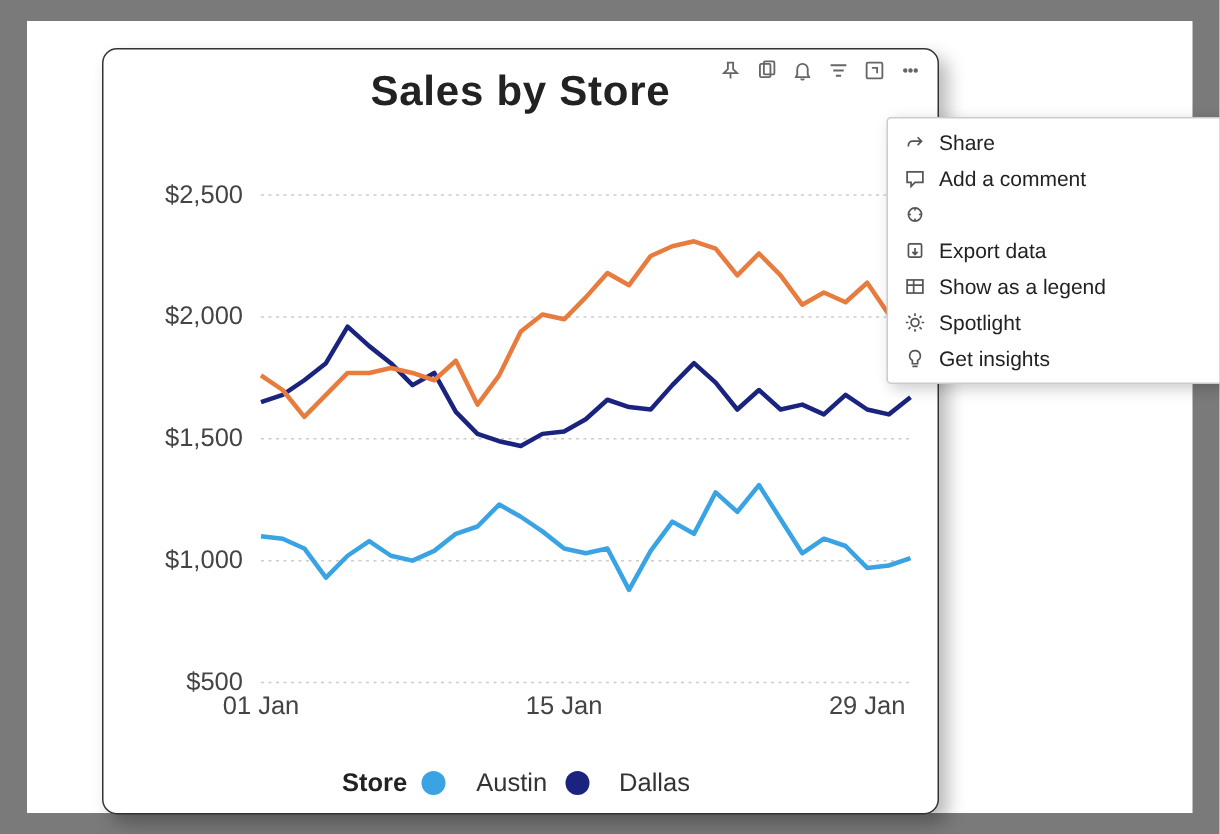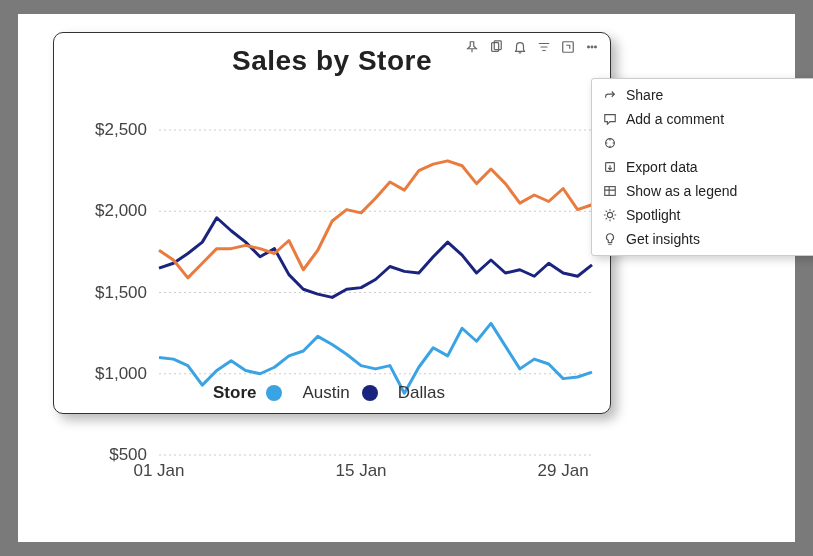--- a/index.html
+++ b/index.html
@@ -15,24 +15,24 @@
   .frame {
     position: absolute;
     left: 18px;
     top: 14px;
     width: 777px;
     height: 528px;
     background: #fff;
   }
   .card {
     position: absolute;
-    left: 35px;
+    left: 50px;
     top: 18px;
     width: 558px;
-    height: 382px;
+    height: 511px;
     background: #fff;
     border: 1.5px solid #333;
     border-radius: 10px;
     box-shadow: 6px 6px 12px rgba(0,0,0,0.28);
   }
   .card-toolbar {
     position: absolute;
     right: 8px;
     top: 4px;
     display: flex;

